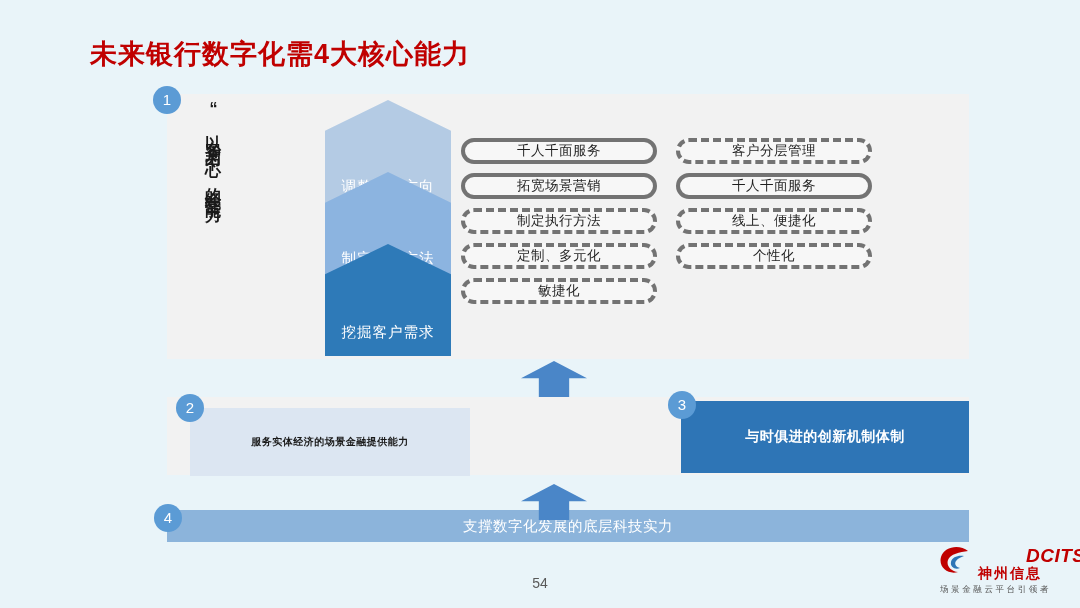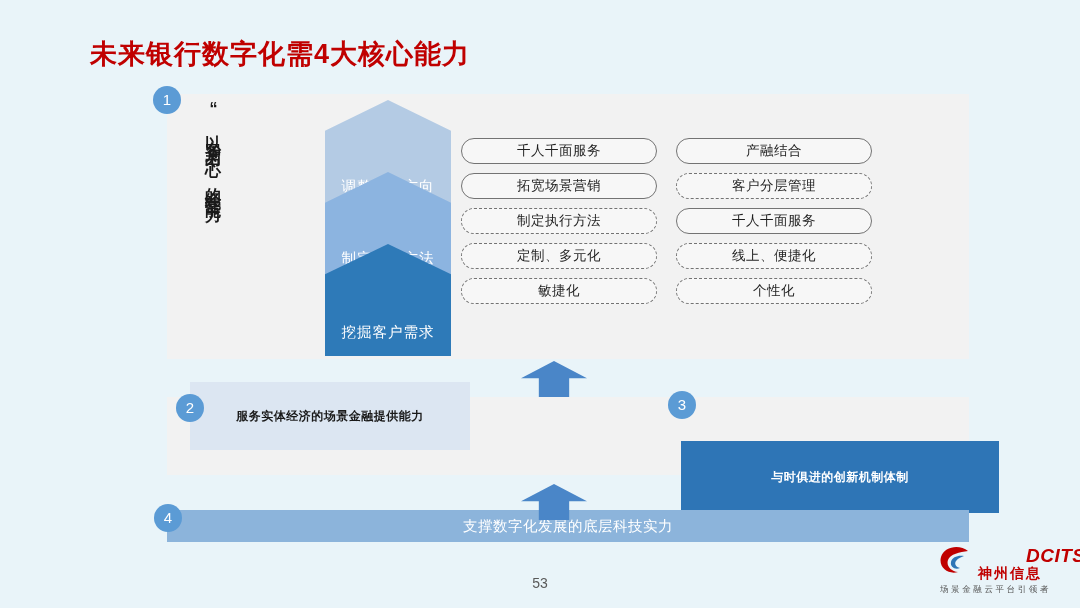--- a/index.html
+++ b/index.html
@@ -111,21 +111,21 @@
     position: absolute;
     top: 138px;
     width: 196px;
     z-index: 20;
   }
   #box-col-left  { left: 461px; }
   #box-col-right { left: 676px; }
   .cap-box {
     height: 26px;
     margin-bottom: 9px;
-    border: 1px solid #737373;
+    border: 4px solid #737373;
     border-radius: 13px;
     background: #f7f7f7;
     color: #1f1f1f;
     font-size: 13.5px;
     display: flex;
     align-items: center;
     justify-content: center;
     letter-spacing: 0.5px;
     box-sizing: border-box;
   }
@@ -158,51 +158,50 @@
     left: 167px;
     top: 397px;
     width: 802px;
     height: 78px;
     background: #f2f2f2;
     z-index: 10;
   }
   #panel-2 {
     position: absolute;
     left: 190px;
-    top: 382px;
+    top: 408px;
     width: 280px;
     height: 68px;
     background: #dce6f2;
     display: flex;
     align-items: center;
     justify-content: center;
-    font-size: 12px;
+    font-size: 10px;
     font-weight: bold;
     color: #1a1a1a;
     letter-spacing: 0.5px;
     z-index: 20;
     box-sizing: border-box;
   }
   #panel-3 {
     position: absolute;
     left: 681px;
     top: 401px;
-    width: 318px;
+    width: 288px;
     height: 72px;
     background: #2e75b6;
     display: flex;
     align-items: center;
     justify-content: center;
-    font-size: 12px;
+    font-size: 14px;
     font-weight: bold;
     color: #ffffff;
     letter-spacing: 0.5px;
     z-index: 20;
     box-sizing: border-box;
-    margin-top: 40px;
   }
 
   
   #bottom-bar {
     position: absolute;
     left: 167px;
     top: 510px;
     width: 802px;
     height: 32px;
     background: #8cb4db;
@@ -293,41 +292,40 @@
 
 <div id="box-col-left" class="box-col">
   <div class="cap-box">千人千面服务</div>
   <div class="cap-box">拓宽场景营销</div>
   <div class="cap-box dashed">制定执行方法</div>
   <div class="cap-box dashed">定制、多元化</div>
   <div class="cap-box dashed">敏捷化</div>
 </div>
 
 <div id="box-col-right" class="box-col">
-  <div class="cap-box">产融结合</div>
   <div class="cap-box dashed">客户分层管理</div>
   <div class="cap-box">千人千面服务</div>
   <div class="cap-box dashed">线上、便捷化</div>
   <div class="cap-box dashed">个性化</div>
 </div>
 
 <div id="arrow-mid" class="up-arrow"></div>
 
 <div id="mid-band"></div>
 <div id="panel-2">服务实体经济的场景金融提供能力</div>
 <div id="badge-2" class="badge">2</div>
 <div id="panel-3">与时俱进的创新机制体制</div>
 <div id="badge-3" class="badge">3</div>
 
 <div id="arrow-bottom" class="up-arrow"></div>
 
 <div id="bottom-bar">支撑数字化发展的底层科技实力</div>
 <div id="badge-4" class="badge">4</div>
 
-<div id="page-number">53</div>
+<div id="page-number">54</div>
 
 <div id="logo">
   <svg id="logo-mark" viewBox="0 0 36 30">
     <path d="M30 5 C22 -2, 6 0, 3 11 C0 22, 11 29, 20 26 C13 25, 8 20, 10 14 C12 8, 22 6, 30 5 Z" fill="#c00000"></path>
     <path d="M26 10 C20 9, 14 11, 13 16 C12 21, 17 24, 22 22 C18 21, 16 18, 18 15 C20 12, 24 11, 26 10 Z" fill="#2e75b6"></path>
   </svg>
   <div id="logo-brand">DCITS</div>
   <div id="logo-cn">神州信息</div>
   <div id="logo-tagline">场景金融云平台引领者</div>
 </div>

